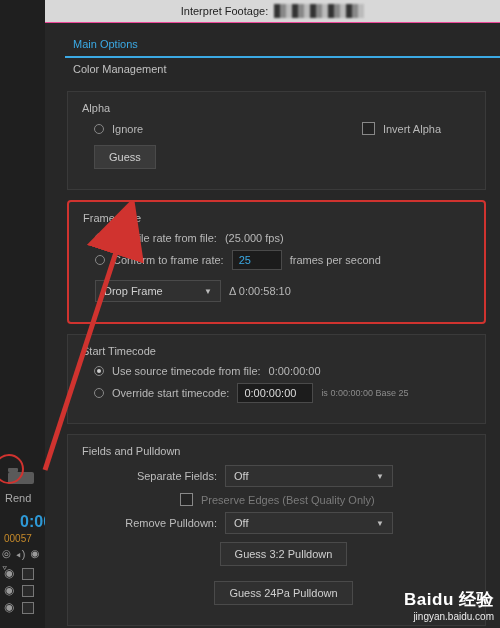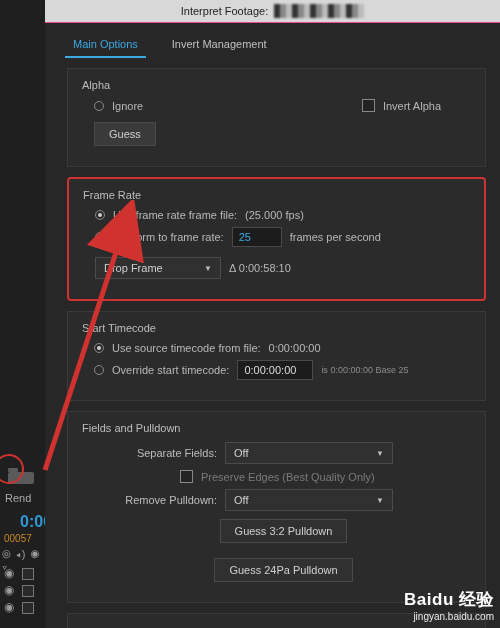--- a/index.html
+++ b/index.html
@@ -102,21 +102,21 @@
     width: 90px;
     height: 14px;
     background: repeating-linear-gradient(90deg,#333 0 6px,#888 6px 12px,#bbb 12px 18px);
     filter: blur(1.2px);
     margin-left: 6px;
     vertical-align: middle;
   }
   .tabs {
     display: flex;
     padding: 10px 0 0 20px;
-    gap: 18px;
+    flex-direction: column;
   }
   .tab {
     padding: 5px 8px 6px 8px;
     color: #c0c0c0;
     cursor: pointer;
   }
   .tab.active {
     color: #3ba9e4;
     border-bottom: 2px solid #3ba9e4;
   }
@@ -284,21 +284,21 @@
 <div class="red-circle"></div>
 
 <div class="dialog">
   <div class="titlebar">
     <span>Interpret Footage:</span>
     <span class="blurpatch"></span>
   </div>
 
   <div class="tabs">
     <div class="tab active">Main Options</div>
-    <div class="tab">Invert Management</div>
+    <div class="tab">Color Management</div>
   </div>
 
   <div class="panel">
     <div class="panel-title">Alpha</div>
     <div class="row indent">
       <span class="radio"></span>
       <span>Ignore</span>
       <span style="flex:1"></span>
       <span class="checkbox"></span>
       <span>Invert Alpha</span>
@@ -306,21 +306,21 @@
     </div>
     <div class="row indent" style="margin-top:10px">
       <button class="btn">Guess</button>
     </div>
   </div>
 
   <div class="panel highlight">
     <div class="panel-title">Frame Rate</div>
     <div class="row indent">
       <span class="radio selected"></span>
-      <span>Use frame rate frame file:</span>
+      <span>Use file rate from file:</span>
       <span>(25.000 fps)</span>
     </div>
     <div class="row indent">
       <span class="radio"></span>
       <span>Conform to frame rate:</span>
       <input class="input" value="25" style="">
       <span>frames per second</span>
     </div>
     <div class="row indent" style="margin-top:10px">
       <div class="dropdown">

